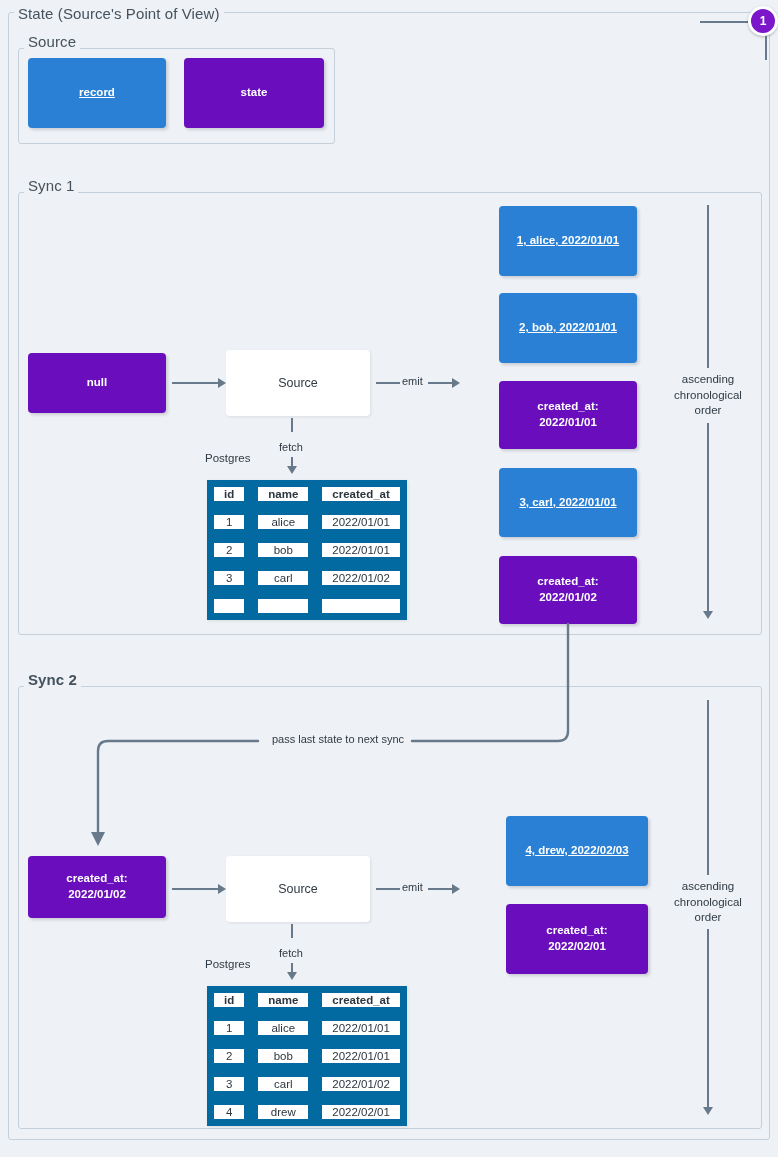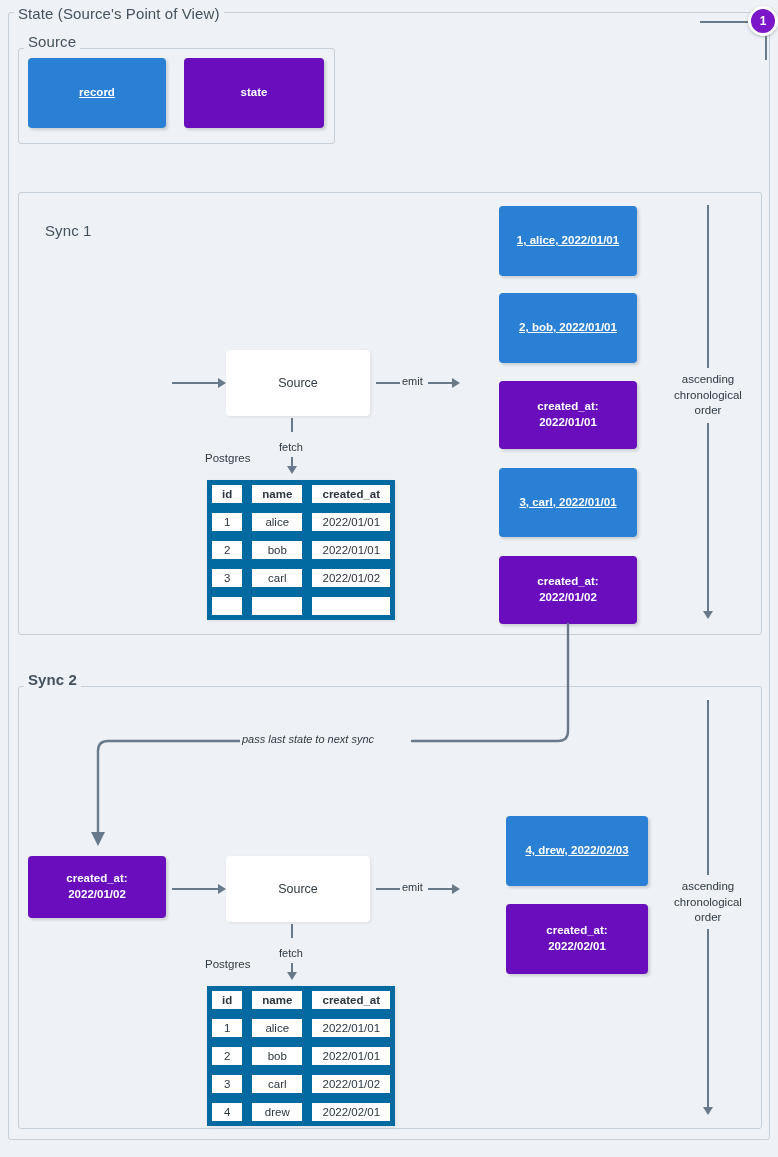--- a/index.html
+++ b/index.html
@@ -118,21 +118,21 @@
   table.db {
     position: absolute;
     border-collapse: separate;
     border-spacing: 0;
     background: #ffffff;
     font-size: 11.5px;
     color: #2b3640;
     box-shadow: 1px 1px 3px rgba(40,50,60,0.10);
   }
   table.db th, table.db td {
-    border: 5px solid #0369a1;
+    border: 7px solid #0369a1;
     height: 28px;
     padding: 0 10px;
     text-align: center;
     white-space: nowrap;
     box-sizing: border-box;
   }
   table.db th { font-weight: bold; }
   table.db td.empty { }
   table.db .c-id { width: 32px; }
   table.db .c-name { width: 54px; }
@@ -176,22 +176,25 @@
   <div class="frame-label" style="left:24px; top:33px;">Source</div>
 
   <div class="node record" style="left:28px; top:58px; width:138px; height:70px;">
     <span>record</span>
   </div>
   <div class="node state" style="left:184px; top:58px; width:140px; height:70px;">
     <span>state</span>
   </div>
 
   <div class="frame" style="left:18px; top:192px; width:744px; height:443px;"></div>
-  <div class="frame-label" style="left:41px; top:177px;margin-top:45px;">Sync 1</div>
-
+  <div class="frame-label" style="left:24px; top:177px;">Sync 1</div>
+
+  <div class="node state" style="left:28px; top:353px; width:138px; height:60px;">
+    <span>null</span>
+  </div>
 
   <div class="edge-line edge-h" style="left:172px; top:382px; width:48px;"></div>
   <div class="arrow-right" style="left:218px; top:378px;"></div>
 
   <div class="node plain" style="left:226px; top:350px; width:144px; height:66px;">
     <span>Source</span>
   </div>
 
   <div class="edge-line edge-h" style="left:376px; top:382px; width:26px;"></div>
   <div class="edge-label" style="left:400px; top:375px;">emit</div>
@@ -263,21 +266,21 @@
   <div class="arrow-down" style="left:703px; top:611px;"></div>
 
   <div class="frame" style="left:18px; top:686px; width:744px; height:443px;"></div>
   <div class="frame-label" style="left:24px; top:671px;font-weight:bold;">Sync 2</div>
 
   <svg class="overlay">
     <path d="M 568 624 L 568 731 Q 568 741 558 741 L 412 741" fill="none" stroke="#67798a" stroke-width="2.4" stroke-linecap="round"></path>
     <path d="M 258 741 L 108 741 Q 98 741 98 751 L 98 832" fill="none" stroke="#67798a" stroke-width="2.4" stroke-linecap="round"></path>
     <polygon points="91,832 105,832 98,846" fill="#67798a"></polygon>
   </svg>
-  <div class="edge-label" style="left:240px; top:733px;font-style:italic;">pass last state to next sync</div>
+  <div class="edge-label" style="left:270px; top:733px;">pass last state to next sync</div>
 
   <div class="node state" style="left:28px; top:856px; width:138px; height:62px; flex-direction:column;">
     <span>created_at:</span>
     <span>2022/01/02</span>
   </div>
 
   <div class="edge-line edge-h" style="left:172px; top:888px; width:48px;"></div>
   <div class="arrow-right" style="left:218px; top:884px;"></div>
 
   <div class="node plain" style="left:226px; top:856px; width:144px; height:66px;">

